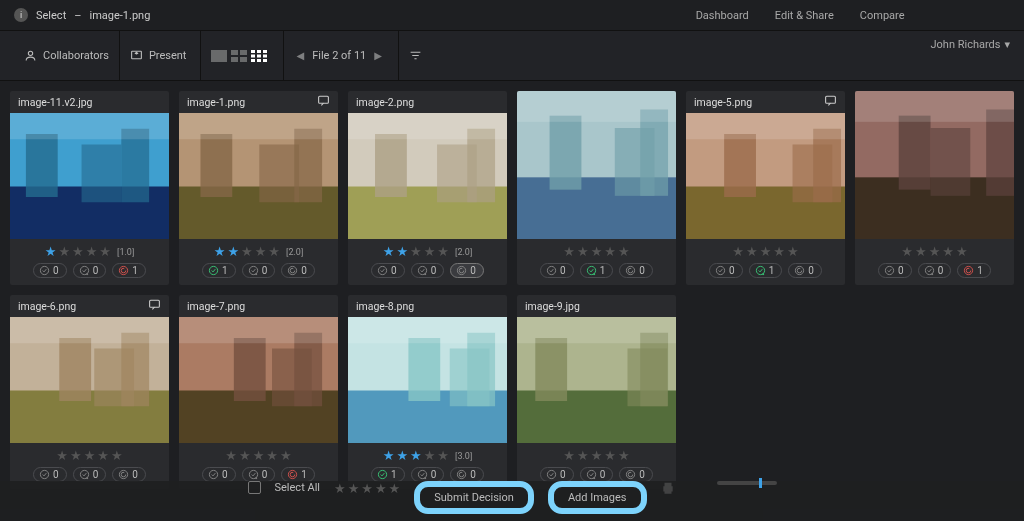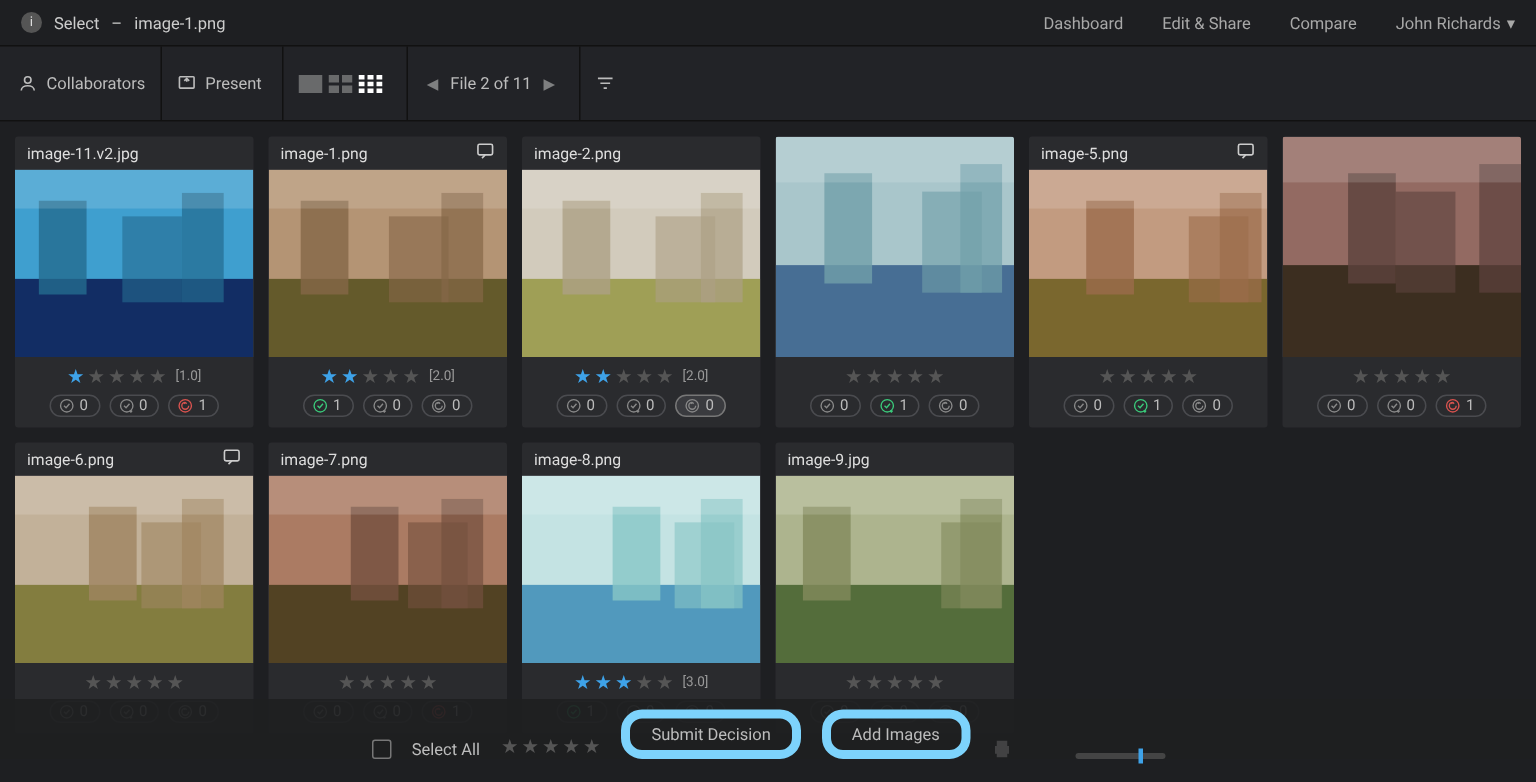--- a/index.html
+++ b/index.html
@@ -13,24 +13,24 @@
     --green:#3ac97a;
     --red:#d9534f;
   }
   *{box-sizing:border-box;font-family:-apple-system,BlinkMacSystemFont,"Segoe UI",Roboto,sans-serif;}
   html,body{margin:0;padding:0;background:var(--bg);color:var(--text);width:1024px;height:521px;overflow:hidden;}
   
   .topbar{height:30px;display:flex;align-items:center;padding:0 14px;font-size:11px;color:#ccc;}
   .topbar .crumbs{display:flex;align-items:center;gap:8px;}
   .info-dot{width:14px;height:14px;border-radius:50%;background:#555;display:inline-flex;align-items:center;justify-content:center;font-size:9px;color:#ddd;}
   .topbar .right{margin-left:auto;display:flex;gap:26px;color:#a8a8a8;}
-  .topbar .right span{cursor:pointer;}
+  .topbar .right span{cursor:pointer;margin-top:29px;}
   .usermenu{display:flex;align-items:center;gap:4px;text-align:right;}
   
-  .toolbar{height:51px;border-top:1px solid #111;border-bottom:1px solid #111;display:flex;align-items:center;padding:0 2px;font-size:11px;color:#bcbcbc;background:#222327;}
+  .toolbar{height:51px;border-top:1px solid #111;border-bottom:1px solid #111;display:flex;align-items:center;padding:0 14px;font-size:11px;color:#bcbcbc;background:#222327;}
   .toolbtn{display:flex;align-items:center;gap:6px;padding:0 10px;height:100%;cursor:pointer;}
   .toolbtn + .toolbtn{border-left:1px solid #111;}
   .viewmodes{display:flex;gap:4px;margin-left:4px;border-left:1px solid #111;padding-left:10px;height:100%;align-items:center;}
   .vm{width:16px;height:12px;display:flex;align-items:center;justify-content:center;opacity:.7;cursor:pointer;}
   .vm.active{opacity:1;}
   .filectl{display:flex;align-items:center;gap:8px;margin-left:16px;border-left:1px solid #111;height:100%;padding:0 12px;}
   .arrow{opacity:.6;cursor:pointer;font-size:10px;}
   .filterbtn{margin-left:4px;border-left:1px solid #111;height:100%;display:flex;align-items:center;padding:0 10px;cursor:pointer;}
   
   .grid{display:grid;grid-template-columns:repeat(6,1fr);gap:10px;padding:10px;}
@@ -39,21 +39,21 @@
   .thumb{flex:1;background:#3a3b3e;position:relative;overflow:hidden;}
   .thumb svg{width:100%;height:100%;display:block;}
   .card-foot{padding:5px 6px 7px;display:flex;flex-direction:column;gap:4px;align-items:center;}
   .stars{display:flex;align-items:center;gap:2px;font-size:13px;color:#555;}
   .stars .on{color:var(--blue);}
   .rating-val{font-size:9px;color:#999;margin-left:4px;}
   .counters{display:flex;gap:6px;}
   .pill{display:flex;align-items:center;gap:3px;border:1px solid #4a4b4f;border-radius:11px;padding:1px 7px 1px 5px;font-size:10px;color:#bbb;}
   .pill svg{width:11px;height:11px;}
   
-  .bottombar{position:absolute;left:0;right:0;bottom:15px;height:40px;background:rgba(30,31,33,.92);display:flex;align-items:flex-end;justify-content:center;gap:14px;font-size:11px;color:#bcbcbc;}
+  .bottombar{position:absolute;left:0;right:0;bottom:0;height:40px;background:rgba(30,31,33,.92);display:flex;align-items:flex-start;justify-content:center;gap:14px;font-size:11px;color:#bcbcbc;}
   .chk{width:13px;height:13px;border:1px solid #777;border-radius:2px;}
   .btn{border:6px solid #7dd3fc;border-radius:14px;padding:4px 14px;cursor:pointer;}
   .mini-icon{opacity:.5;}
   .slider{width:60px;height:4px;background:#444;position:relative;border-radius:2px;}
   .slider .knob{position:absolute;top:-3px;left:42px;width:3px;height:10px;background:var(--blue);}
 </style>
 </head>
 <body>
 
 <div class="topbar">

